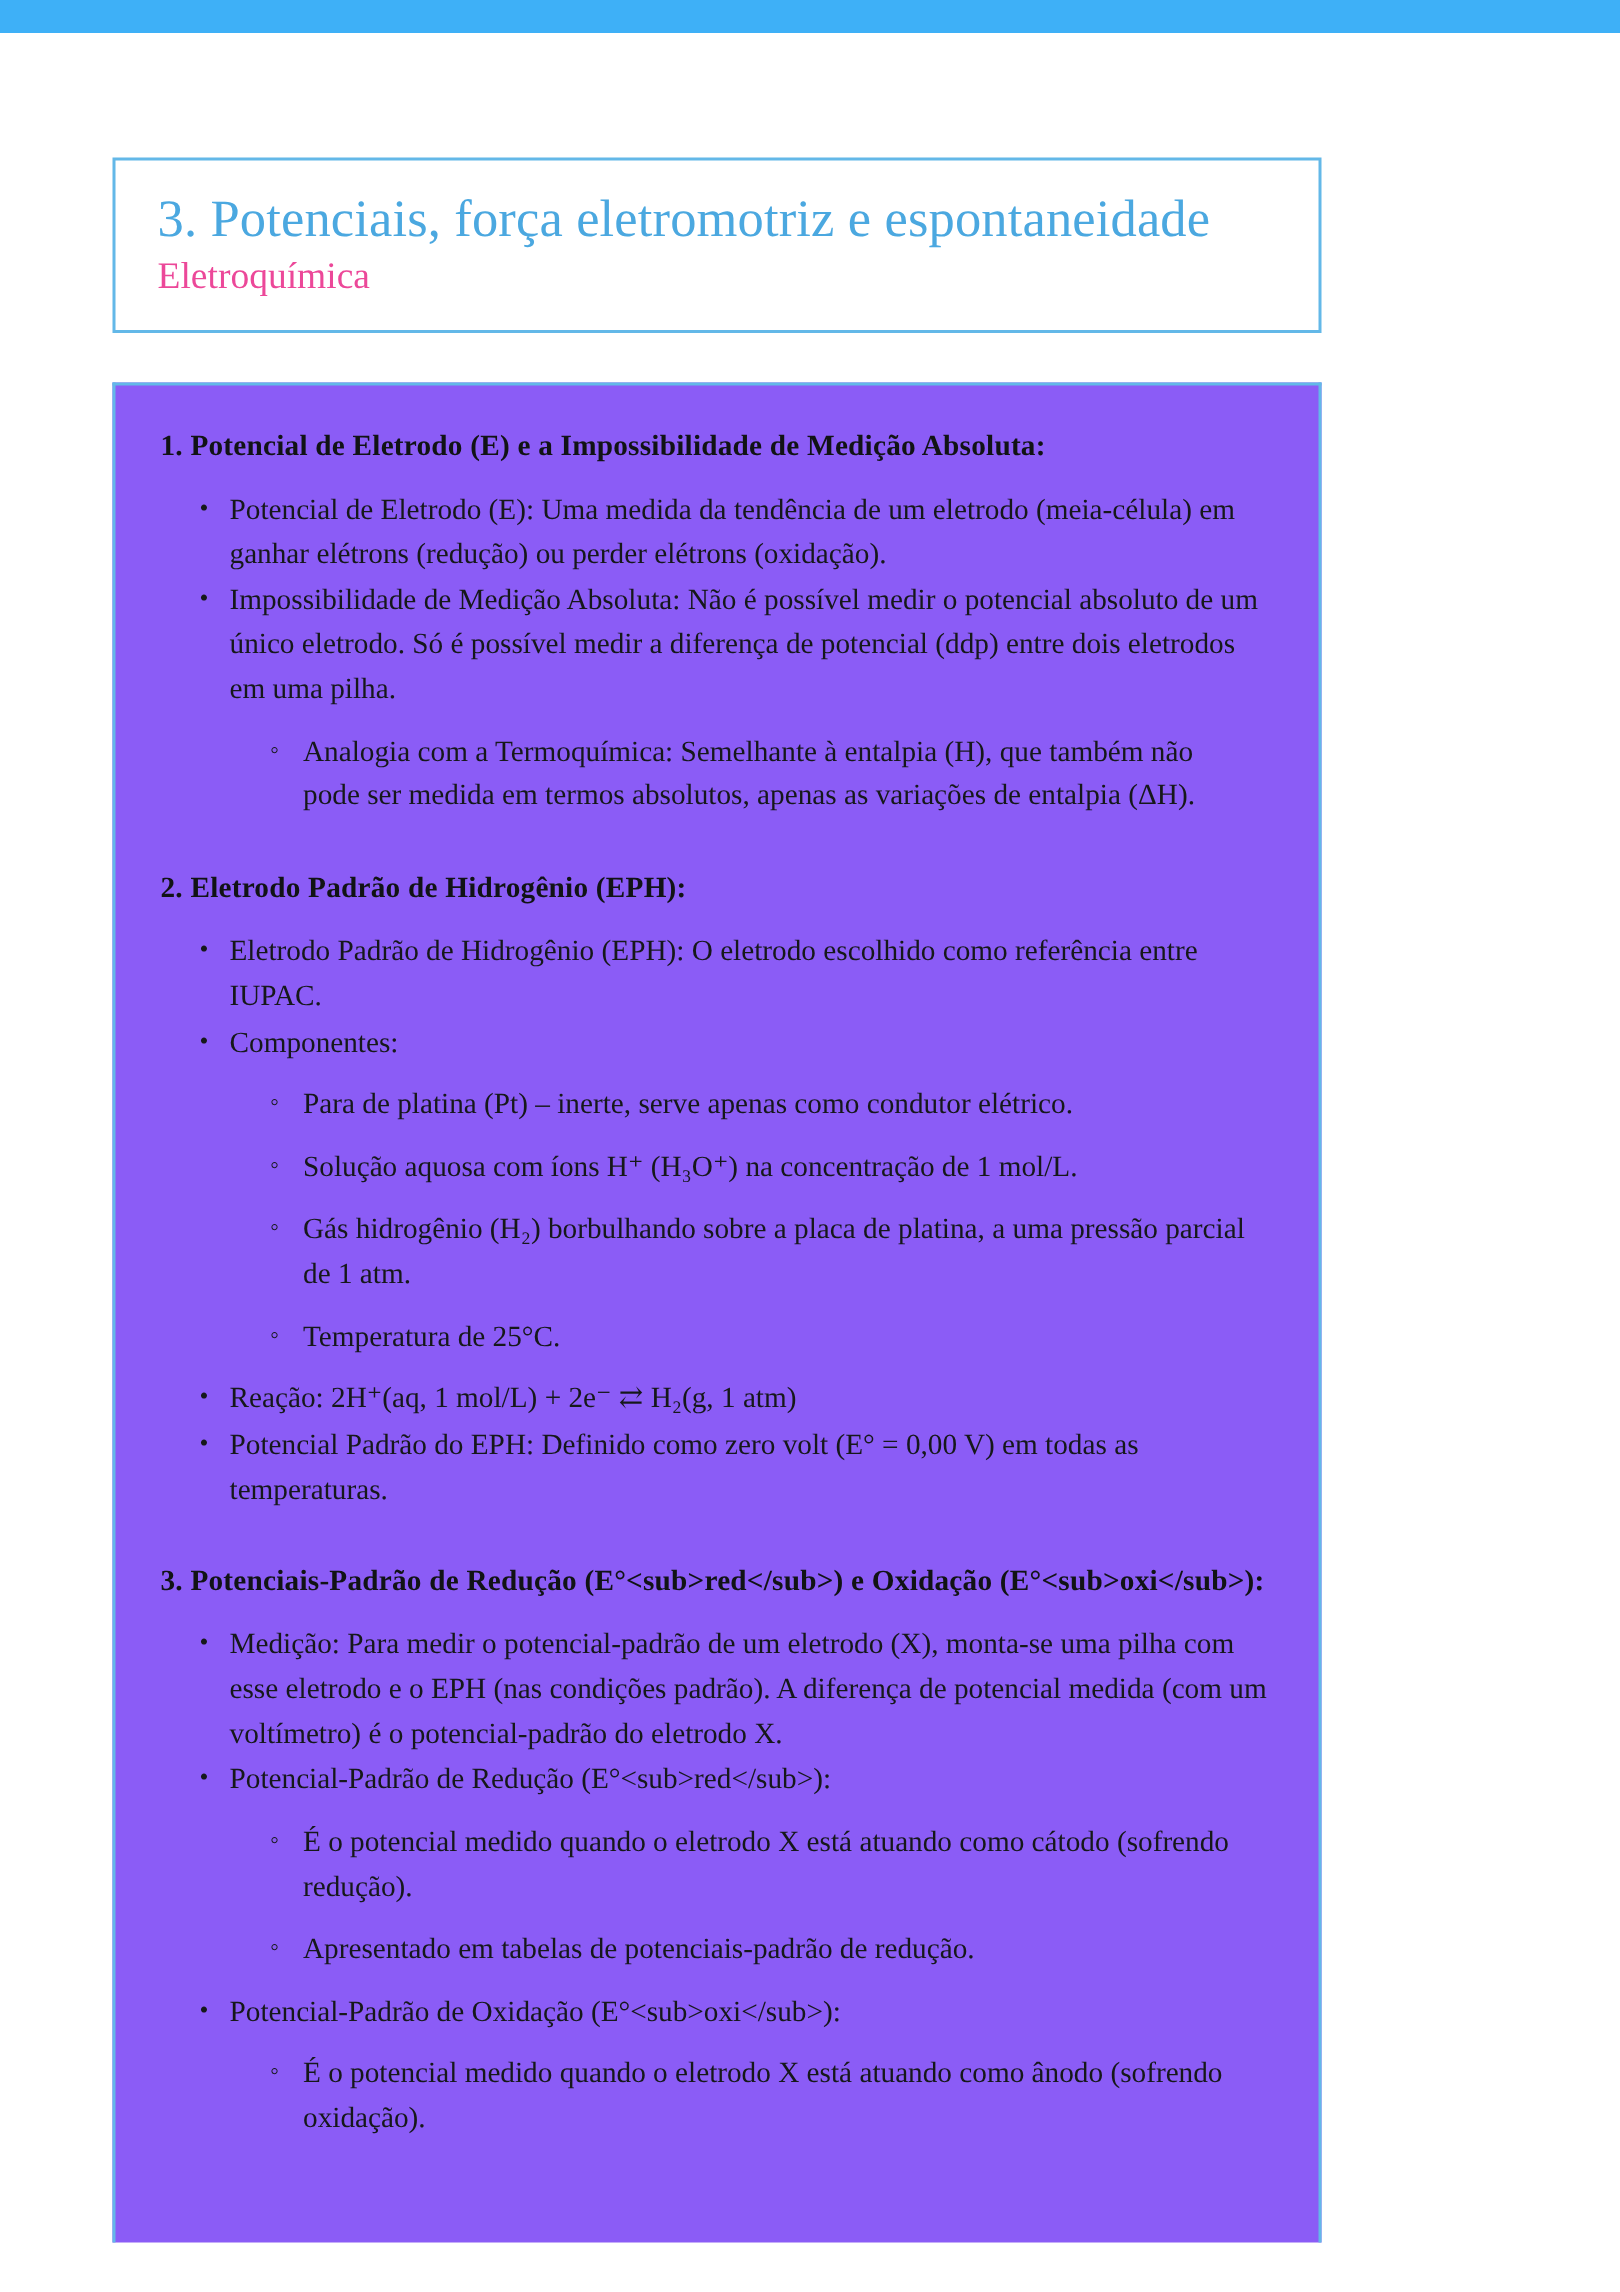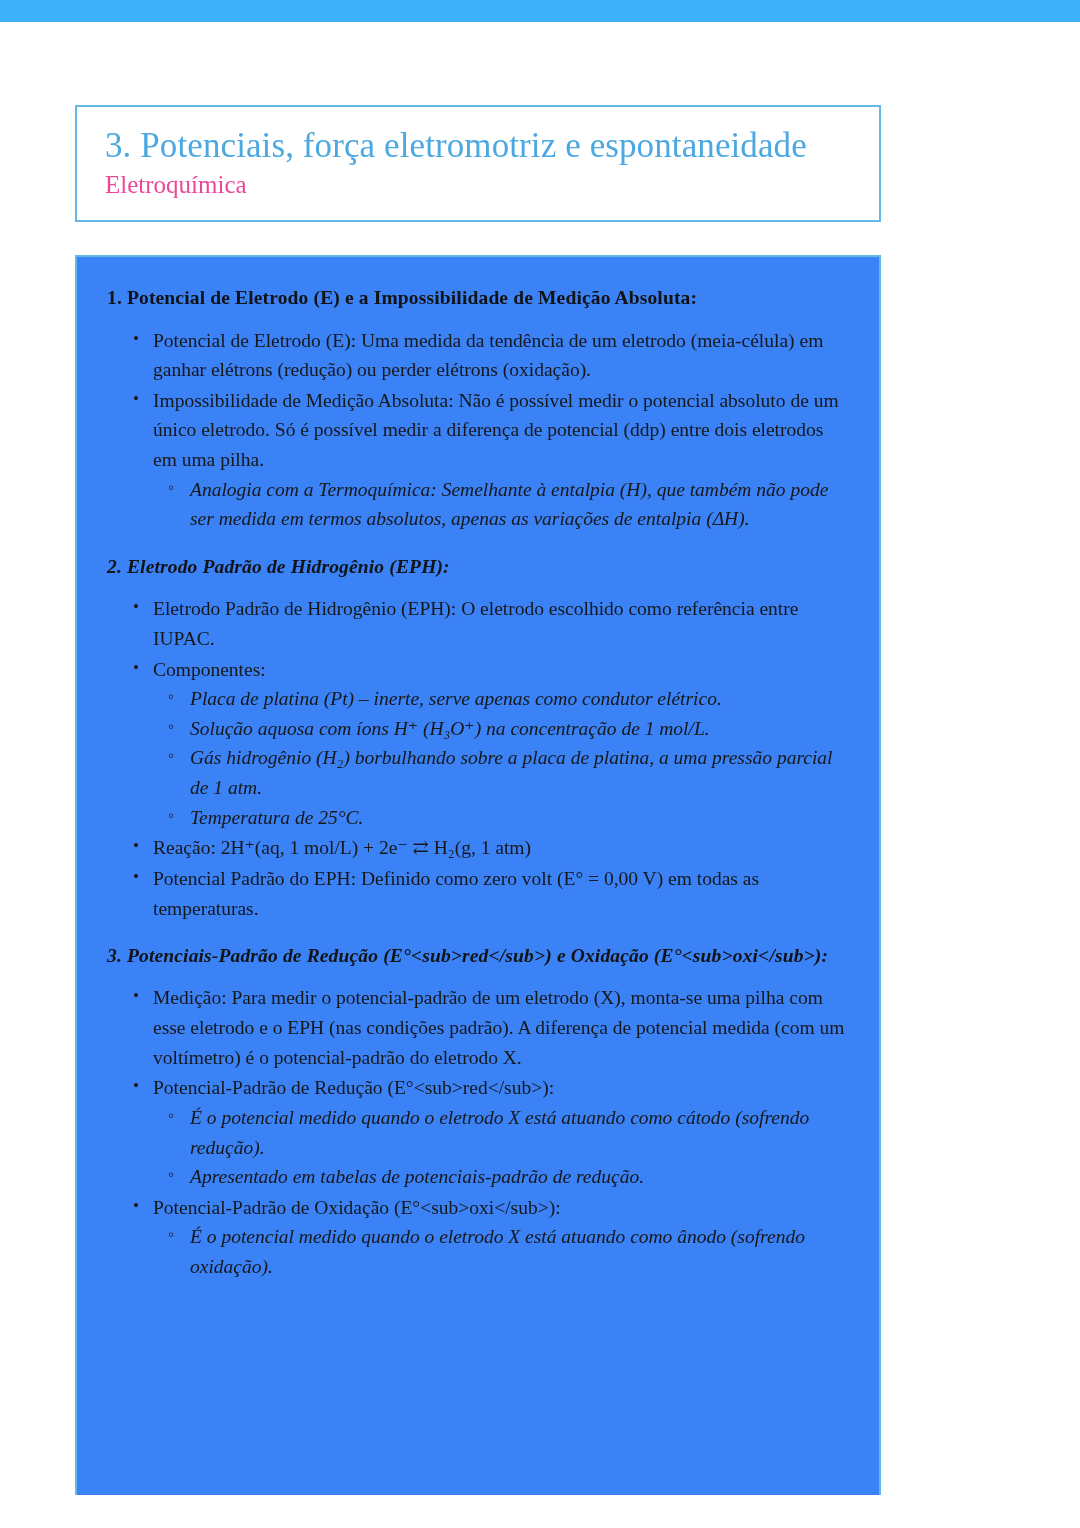--- a/index.html
+++ b/index.html
@@ -56,35 +56,34 @@
   }
 
   
   .body-card {
     margin: 33px 75px 0 75px;
     border: 2px solid #63b8e8;
     border-bottom: none;
     box-sizing: border-box;
     padding: 28px 30px 40px 30px;
     min-height: 1240px;
-    background: #3b82f6;
+    background: #8b5cf6;
   }
 
   h2.section-heading {
     font-family: "Liberation Serif", "DejaVu Serif", serif;
     font-size: 19.5px;
     font-weight: bold;
     line-height: 1.35;
     margin: 0 0 14px 0;
     color: #111315;
     letter-spacing: 0.15px;
   }
   h2.section-heading.spaced {
-    margin-top: 20px;
-    font-style: italic;
+    margin-top: 34px;
   }
 
   ul.lvl1 {
     list-style: none;
     margin: 0 0 0 0;
     padding: 0;
   }
   ul.lvl1 > li {
     position: relative;
     padding-left: 46px;
@@ -105,23 +104,22 @@
   ul.lvl2 {
     list-style: none;
     margin: 0;
     padding: 0;
   }
   ul.lvl2 > li {
     position: relative;
     padding-left: 37px;
     font-size: 19.5px;
     line-height: 1.52;
-    margin: 0;
-    color: #16181a;
-    font-style: italic;
+    margin: 12px;
+    color: #16181a;
   }
   ul.lvl2 > li > .txt::before {
     content: "\25E6";
     position: absolute;
     left: 15px;
     font-size: 17px;
     line-height: 1.52;
     color: #16181a;
   }
 
@@ -158,21 +156,21 @@
 
     <h2 class="section-heading spaced">2. Eletrodo Padrão de Hidrogênio (EPH):</h2>
     <ul class="lvl1">
       <li>
         <span class="txt">Eletrodo Padrão de Hidrogênio (EPH): O eletrodo escolhido como referência entre IUPAC.</span>
       </li>
       <li>
         <span class="txt">Componentes:</span>
         <ul class="lvl2">
           <li>
-            <span class="txt">Placa de platina (Pt) – inerte, serve apenas como condutor elétrico.</span>
+            <span class="txt">Para de platina (Pt) – inerte, serve apenas como condutor elétrico.</span>
           </li>
           <li>
             <span class="txt">Solução aquosa com íons H⁺ (H₃O⁺) na concentração de 1 mol/L.</span>
           </li>
           <li>
             <span class="txt">Gás hidrogênio (H₂) borbulhando sobre a placa de platina, a uma pressão parcial de 1 atm.</span>
           </li>
           <li>
             <span class="txt">Temperatura de 25°C.</span>
           </li>

